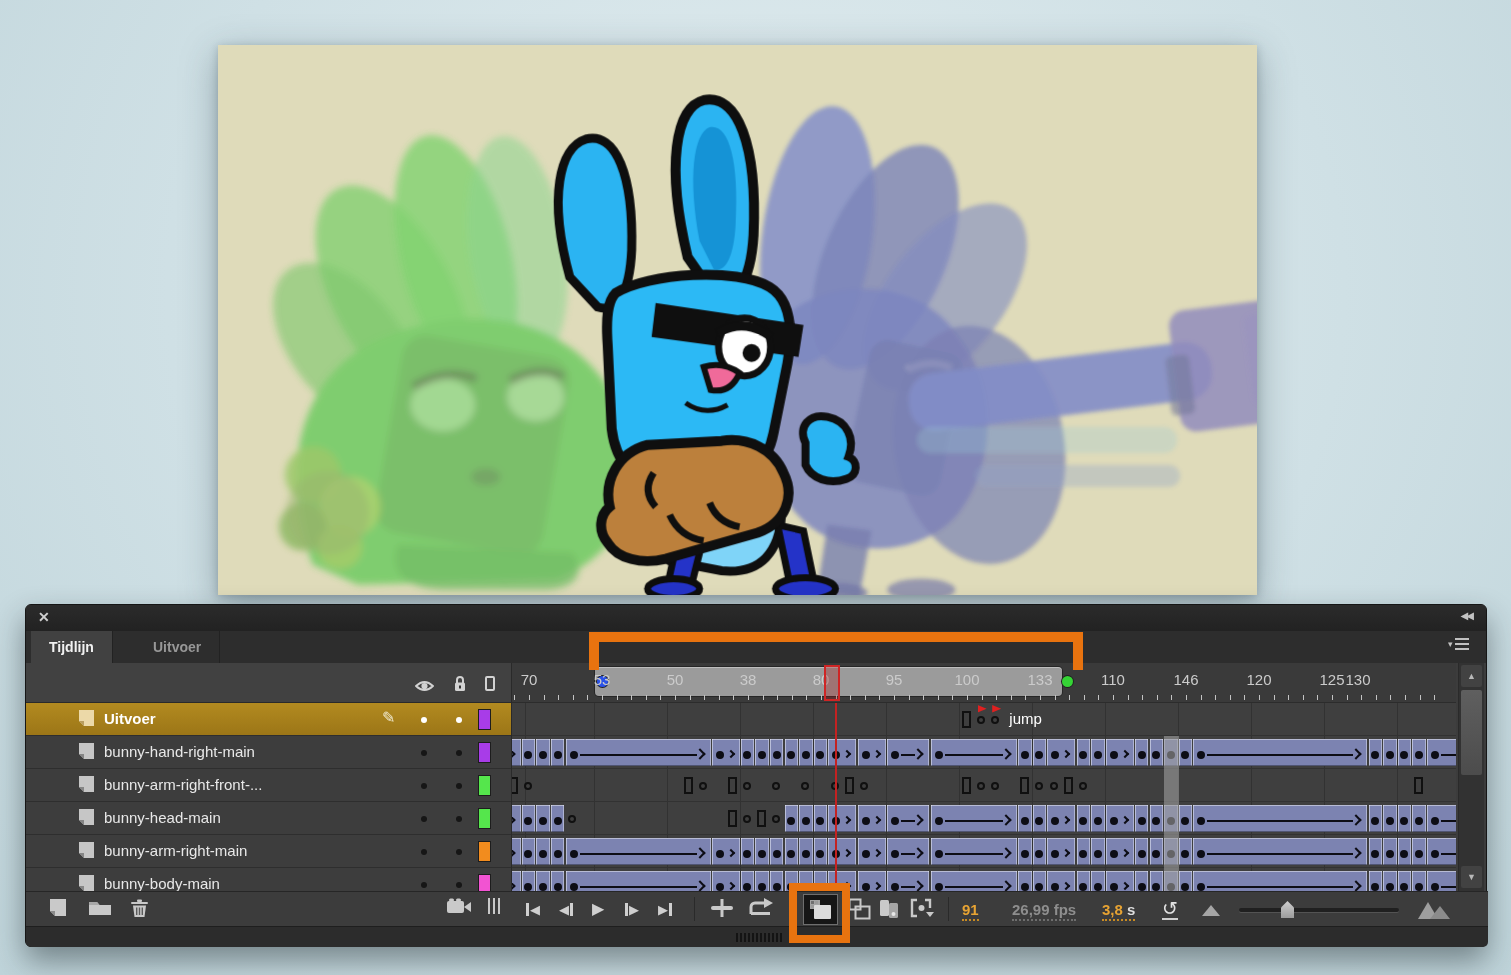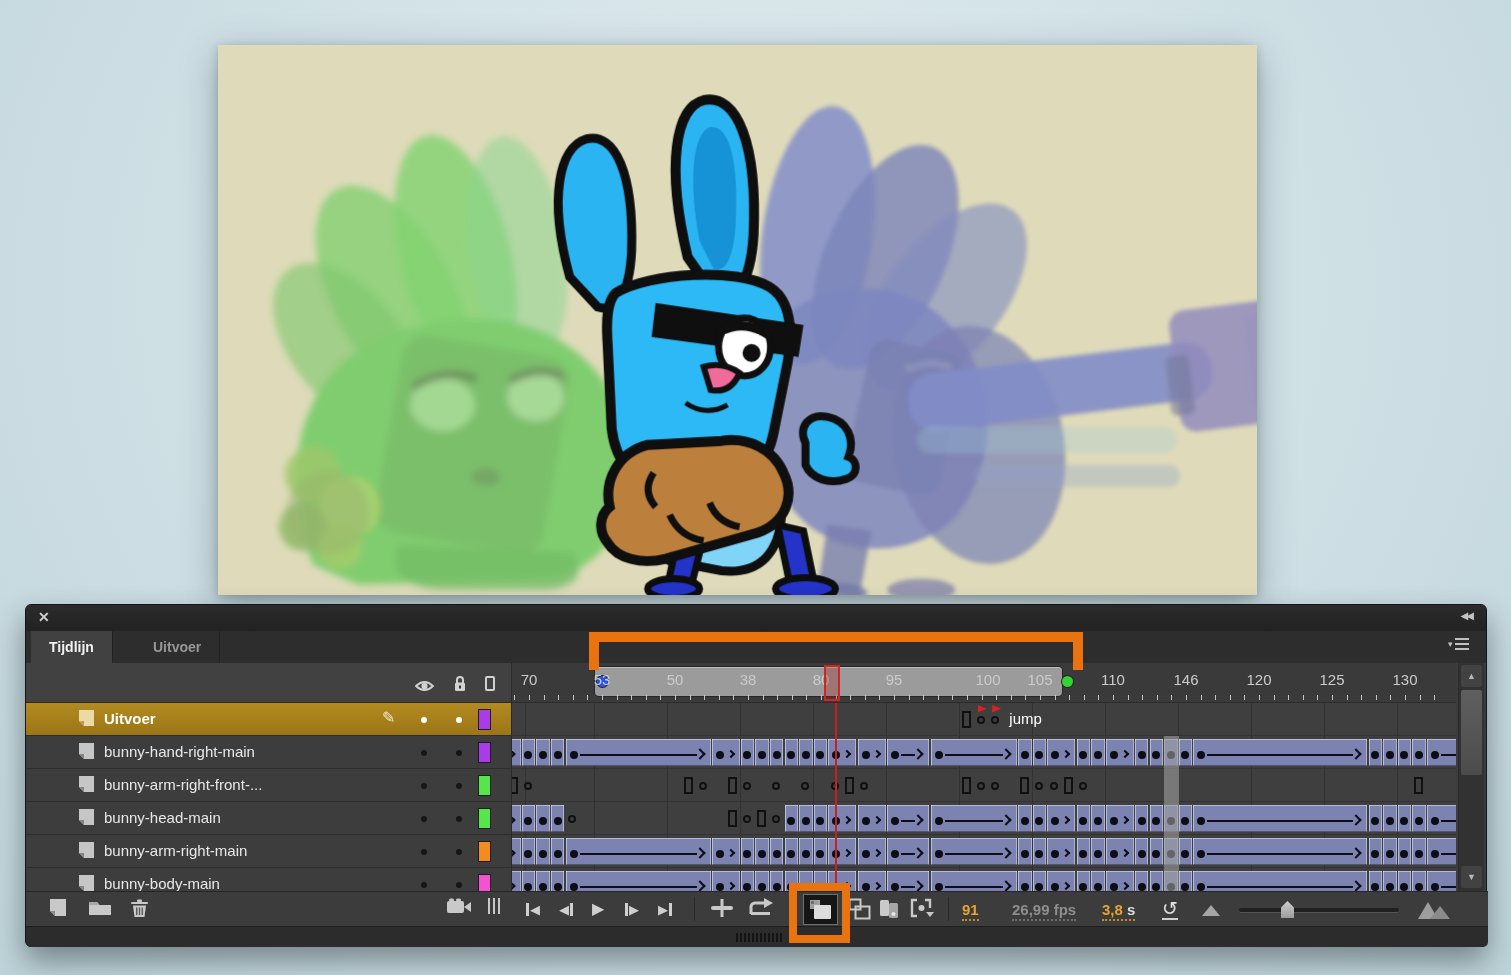--- a/index.html
+++ b/index.html
@@ -299,27 +299,27 @@
       <div class="ruler" id="ruler">
           <div class="onion-band" style="left: 82.7px; width: 467.2px;"></div>
           <div class="onion-dot" style="left: 85px; background: rgb(42, 82, 232);"></div>
           <div class="onion-dot" style="left: 550.2px; background: rgb(53, 212, 53);"></div>
           <div class="ruler-num" style="left: -5px;">70</div>
           <div class="ruler-num" style="left: 68px;">53</div>
           <div class="ruler-num" style="left: 141px;">50</div>
           <div class="ruler-num" style="left: 214px;">38</div>
           <div class="ruler-num" style="left: 287px;">80</div>
           <div class="ruler-num" style="left: 360px;">95</div>
-          <div class="ruler-num" style="left: 454px;">100</div>
-          <div class="ruler-num" style="left: 506px;">105</div>
+          <div class="ruler-num" style="left: 433px;">100</div>
+          <div class="ruler-num" style="left: 506px;">133</div>
           <div class="ruler-num" style="left: 579px;">110</div>
           <div class="ruler-num" style="left: 652px;">146</div>
           <div class="ruler-num" style="left: 725px;">120</div>
           <div class="ruler-num" style="left: 798px;">125</div>
-          <div class="ruler-num" style="left: 871px;">130</div>
+          <div class="ruler-num" style="left: 824px;">130</div>
           <div class="tick" style="left: 2.4px;"></div>
           <div class="tick" style="left: 17px;"></div>
           <div class="tick" style="left: 31.6px;"></div>
           <div class="tick" style="left: 46.2px;"></div>
           <div class="tick" style="left: 60.8px;"></div>
           <div class="tick" style="left: 75.4px;"></div>
           <div class="tick" style="left: 90px;"></div>
           <div class="tick" style="left: 104.6px;"></div>
           <div class="tick" style="left: 119.2px;"></div>
           <div class="tick" style="left: 133.8px;"></div>

